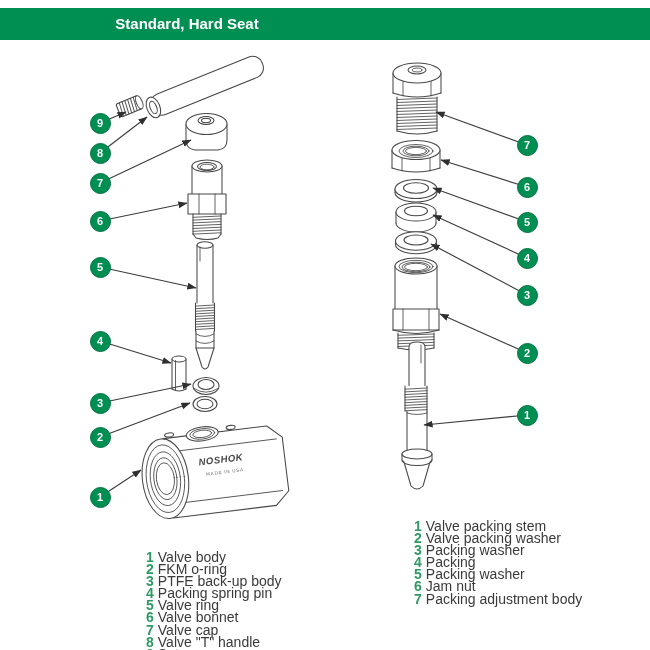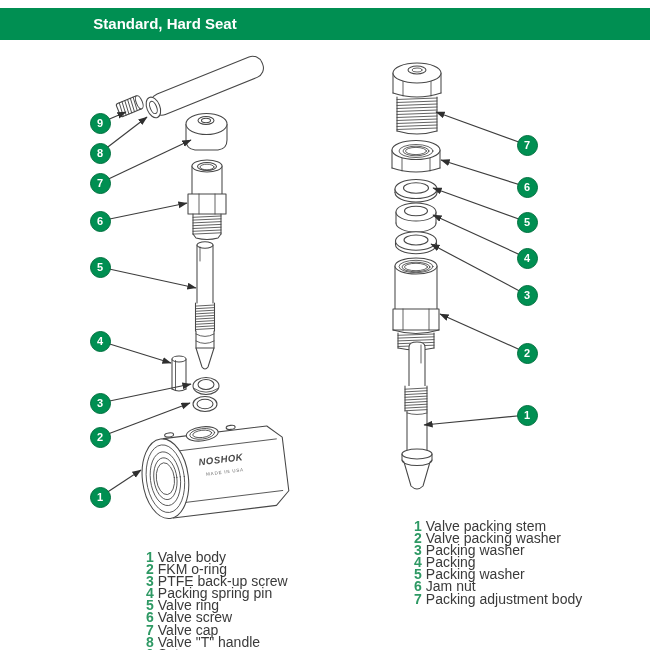--- a/index.html
+++ b/index.html
@@ -1,21 +1,21 @@
 <!DOCTYPE html>
 <html><head>
 <meta charset="utf-8">
 <style>
   html,body{margin:0;padding:0;background:#fff;}
   body{width:650px;height:650px;position:relative;overflow:hidden;
        font-family:"Liberation Sans",sans-serif;}
   
   .hdr{position:absolute;top:8px;left:0;width:650px;height:32px;background:#008F52;}
   .hdr-title{position:absolute;top:0;height:23px;line-height:32px;color:#fff;
-             font-size:15px;font-weight:bold;text-align:center;}
+             font-size:15px;font-weight:bold;text-align:center;margin-left:22px;}
   .hdr-left{left:0;width:330px;}
   .hdr-right{left:350px;width:300px;}
   
   .art{fill:none;stroke:#474747;stroke-width:1.05;stroke-linecap:round;stroke-linejoin:round;}
   .fillw{fill:#fff;stroke:#474747;stroke-width:1.05;stroke-linejoin:round;}
   .thin{stroke-width:.85;}
   .arrowline{stroke:#3d3d3d;stroke-width:1.15;fill:none;}
   .brandtxt{fill:#474747;font-family:"Liberation Sans",sans-serif;font-weight:bold;
             font-style:italic;font-size:9.5px;letter-spacing:.5px;}
   .madetxt{fill:#6a6a6a;font-family:"Liberation Sans",sans-serif;font-size:4.5px;letter-spacing:.8px;}
@@ -311,33 +311,33 @@
 
     <div class="legend-row">
       <span class="legend-num">1</span><span class="legend-label">Valve body</span>
     </div>
 
     <div class="legend-row">
       <span class="legend-num">2</span><span class="legend-label">FKM o-ring</span>
     </div>
 
     <div class="legend-row">
-      <span class="legend-num">3</span><span class="legend-label">PTFE back-up screw</span>
+      <span class="legend-num">3</span><span class="legend-label">PTFE back-up body</span>
     </div>
 
     <div class="legend-row">
       <span class="legend-num">4</span><span class="legend-label">Packing spring pin</span>
     </div>
 
     <div class="legend-row">
       <span class="legend-num">5</span><span class="legend-label">Valve ring</span>
     </div>
 
     <div class="legend-row">
-      <span class="legend-num">6</span><span class="legend-label">Valve screw</span>
+      <span class="legend-num">6</span><span class="legend-label">Valve bonnet</span>
     </div>
 
     <div class="legend-row">
       <span class="legend-num">7</span><span class="legend-label">Valve cap</span>
     </div>
 
     <div class="legend-row">
       <span class="legend-num">8</span><span class="legend-label">Valve "T" handle</span>
     </div>
 

